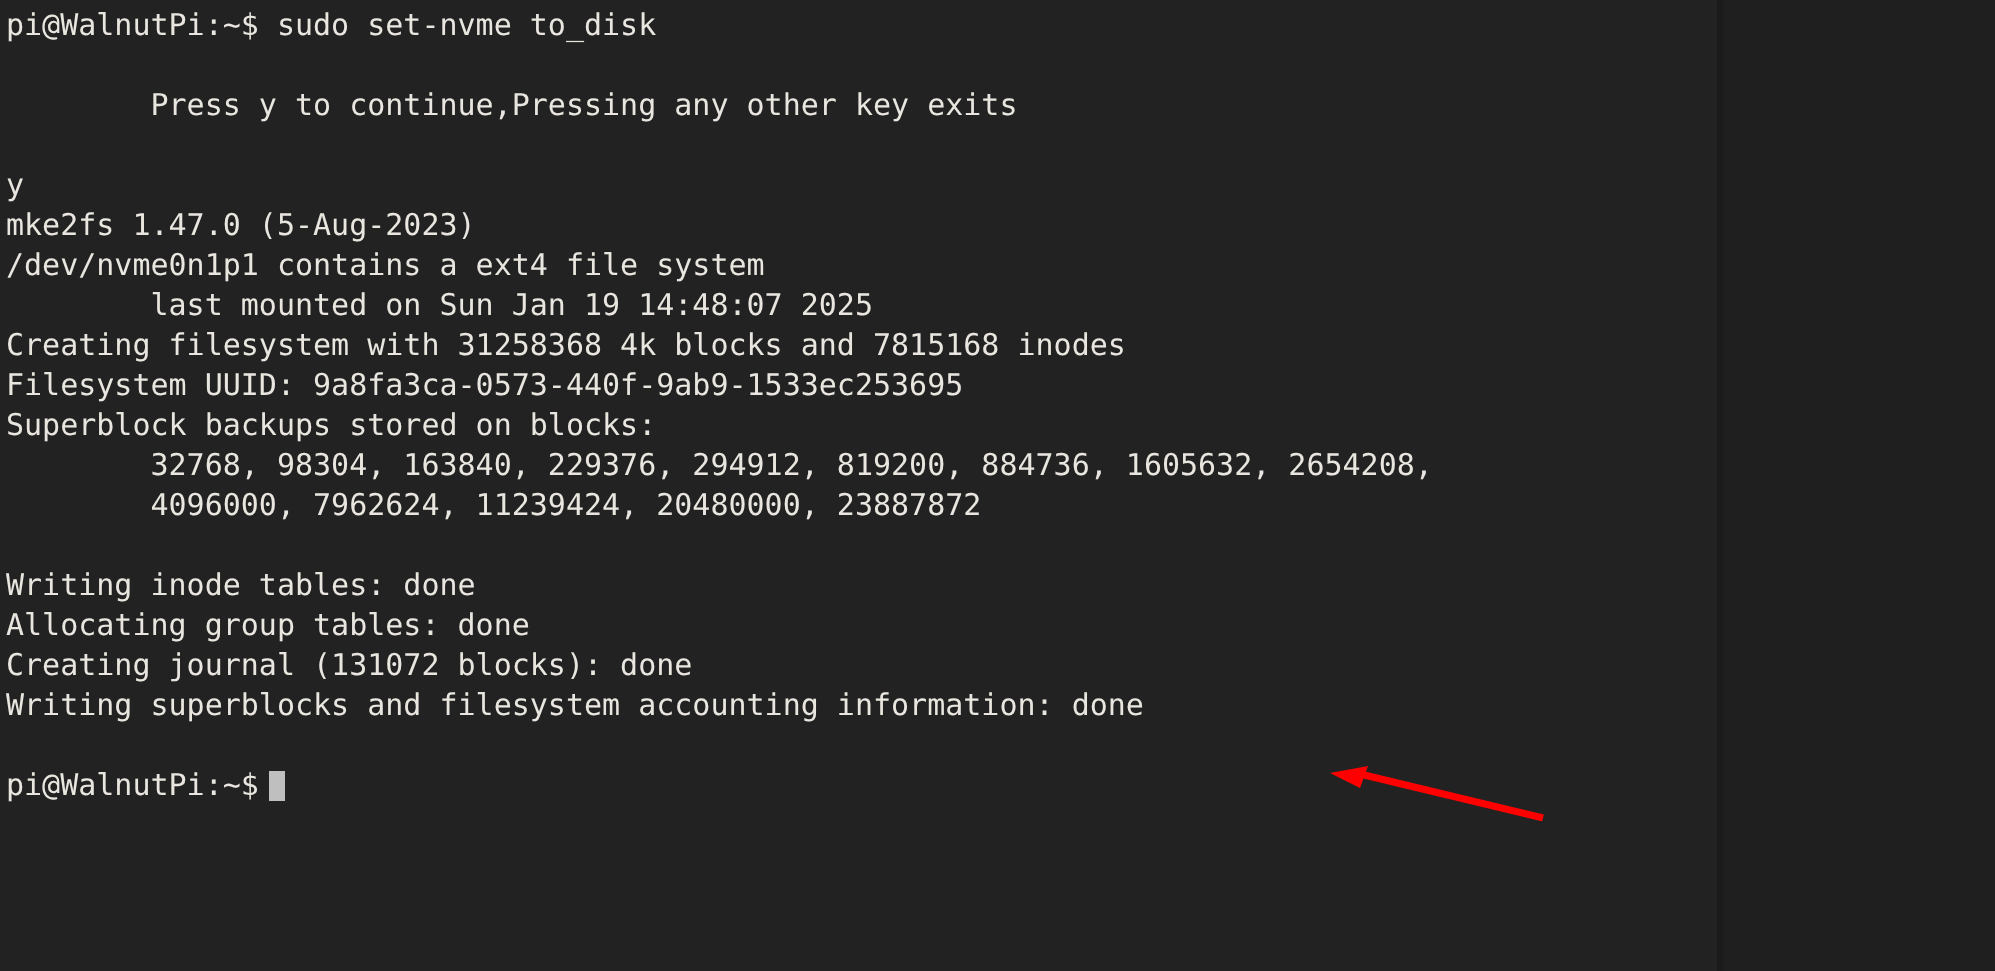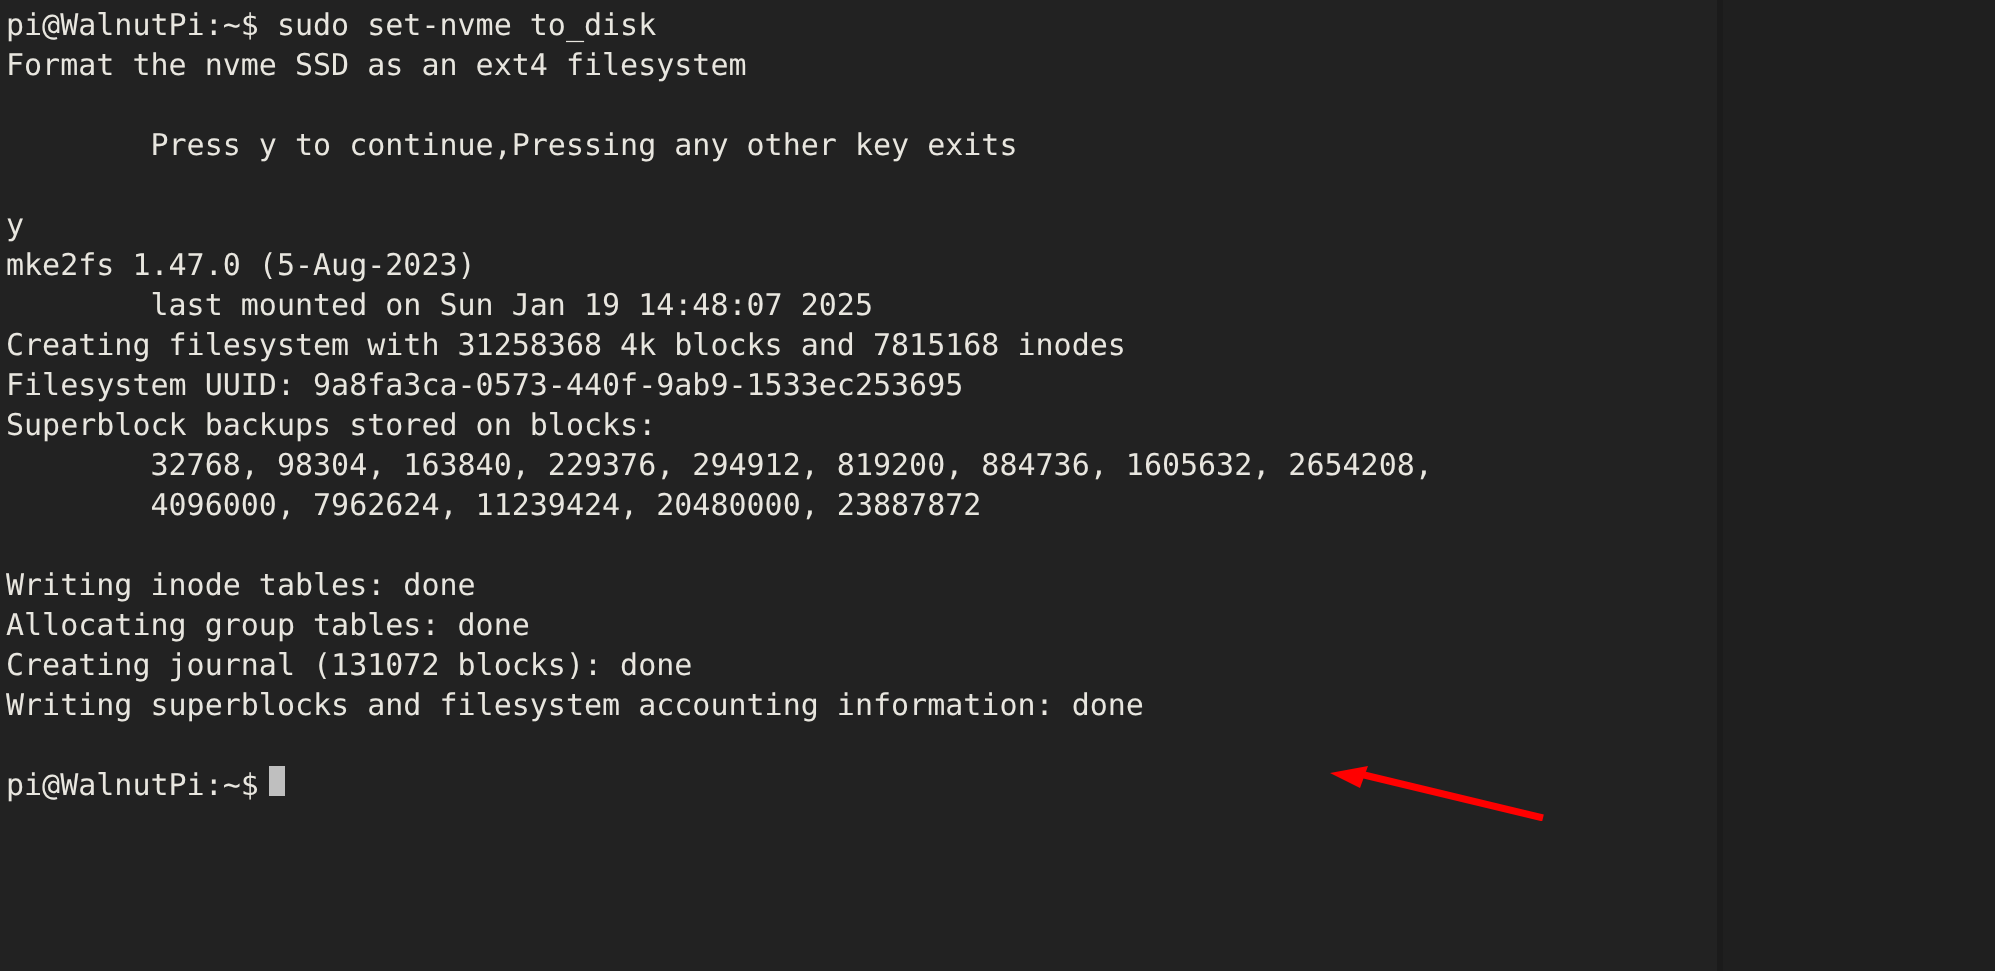--- a/index.html
+++ b/index.html
@@ -35,21 +35,21 @@
     height: 40px;
     margin: 0;
     text-rendering: geometricPrecision;
   }
   .term-line.blank {
     color: transparent;
   }
   
   .prompt-row {
     display: flex;
-    align-items: flex-start;
+    align-items: center;
     height: 40px;
   }
   .cursor-block {
     display: inline-block;
     width: 16px;
     height: 30px;
     background: #bfbfbf;
     margin-left: 10px;
     vertical-align: middle;
   }
@@ -72,26 +72,26 @@
   }
 </style>
 </head>
 <body>
 
 <div id="screen">
 
   <div id="terminal">
 
     <div class="term-line">pi@WalnutPi:~$ sudo set-nvme to_disk</div>
-    <div class="term-line">Format the nvme SSD as an ext4 filesystem</div>
     <div class="term-line blank"></div>
     <div class="term-line">        Press y to continue,Pressing any other key exits</div>
     <div class="term-line blank"></div>
     <div class="term-line">y</div>
     <div class="term-line">mke2fs 1.47.0 (5-Aug-2023)</div>
+    <div class="term-line">/dev/nvme0n1p1 contains a ext4 file system</div>
     <div class="term-line">        last mounted on Sun Jan 19 14:48:07 2025</div>
     <div class="term-line">Creating filesystem with 31258368 4k blocks and 7815168 inodes</div>
     <div class="term-line">Filesystem UUID: 9a8fa3ca-0573-440f-9ab9-1533ec253695</div>
     <div class="term-line">Superblock backups stored on blocks:</div>
     <div class="term-line">        32768, 98304, 163840, 229376, 294912, 819200, 884736, 1605632, 2654208,</div>
     <div class="term-line">        4096000, 7962624, 11239424, 20480000, 23887872</div>
     <div class="term-line blank"></div>
     <div class="term-line">Writing inode tables: done</div>
     <div class="term-line">Allocating group tables: done</div>
     <div class="term-line">Creating journal (131072 blocks): done</div>

